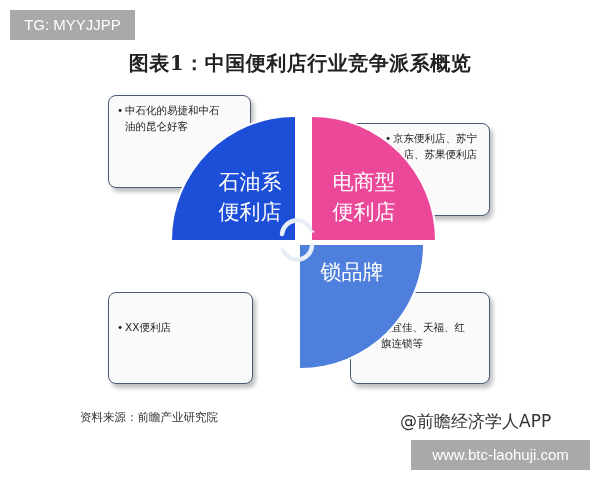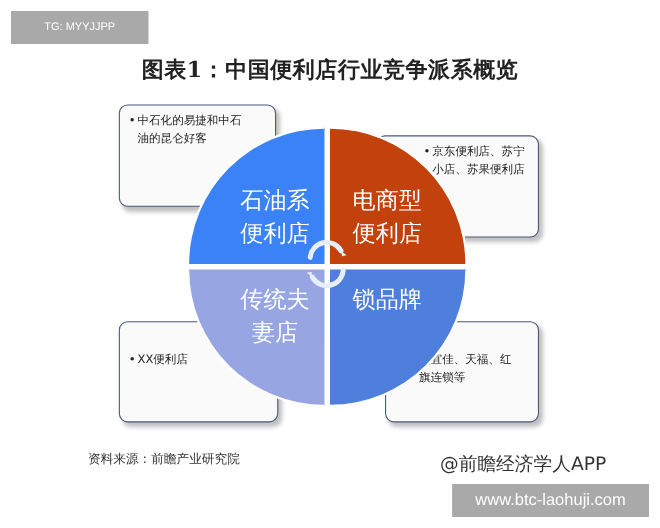--- a/index.html
+++ b/index.html
@@ -8,21 +8,21 @@
       background: #ffffff;
       font-family: "DejaVu Sans", "Liberation Sans", sans-serif;
     }
     .stage { position: relative; width: 600px; height: 480px; background: #fff; }
 
     .tag-badge {
       position: absolute; left: 10px; top: 10px;
       width: 125px; height: 30px;
       background: #a9a9a9; color: #ffffff;
       font-family: "Liberation Sans", sans-serif;
-      font-size: 10px; line-height: 30px; text-align: center;
+      font-size: 15px; line-height: 30px; text-align: center;
     }
 
     .title {
       position: absolute; left: 0; top: 50px; width: 600px;
       text-align: center;
       font-family: "DejaVu Serif", "Liberation Serif", serif;
       font-weight: bold; font-size: 20px; color: #222;
       letter-spacing: 0.5px;
     }
 
@@ -47,23 +47,23 @@
       position: absolute; left: 170px; top: 115px;
       width: 255px; height: 255px;
     }
     .quad {
       position: absolute; width: 125px; height: 125px; overflow: hidden;
     }
     .quad .q-text {
       position: absolute; color: #ffffff; font-size: 21px; line-height: 30px;
       text-align: center; width: 100px;
     }
-    .q-tl { left: 0; top: 0; border-top-left-radius: 125px; background: #3b82f6;
+    .q-tl { left: 0; top: 0; border-top-left-radius: 125px; background: #1d4ed8;
             border-top: 2px solid #fff; border-left: 2px solid #fff; }
-    .q-tr { left: 130px; top: 0; border-top-right-radius: 125px; background: #c2410c;
+    .q-tr { left: 142px; top: 0; border-top-right-radius: 125px; background: #ec4899;
             border-top: 2px solid #fff; border-right: 2px solid #fff; }
     .q-bl { left: 0; top: 130px; border-bottom-left-radius: 125px; background: #97a6e2;
             border-bottom: 2px solid #fff; border-left: 2px solid #fff; }
     .q-br { left: 130px; top: 130px; border-bottom-right-radius: 125px; background: #4f7fdd;
             border-bottom: 2px solid #fff; border-right: 2px solid #fff; }
 
     .q-tl .q-text { left: 28px; top: 50px; }
     .q-tr .q-text { left: 2px; top: 50px; }
     .q-bl .q-text { left: 28px; top: 12px; }
     .q-br .q-text { left: 2px; top: 12px; }
@@ -119,26 +119,20 @@
         <div>石油系</div>
         <div>便利店</div>
       </div>
     </div>
     <div class="quad q-tr">
       <div class="q-text">
         <div>电商型</div>
         <div>便利店</div>
       </div>
     </div>
-    <div class="quad q-bl">
-      <div class="q-text">
-        <div>传统夫</div>
-        <div>妻店</div>
-      </div>
-    </div>
     <div class="quad q-br">
       <div class="q-text">
         <div>锁品牌</div>
       </div>
     </div>
   </div>
 
   <svg class="cycle-icon" viewBox="0 0 42 56">
     <path d="M6 22 A15 15 0 0 1 34 16" fill="none" stroke="#e8eef8" stroke-width="4.5" stroke-linecap="round"></path>
     <path d="M34 16 L39 20 L35 21 Z" fill="#e8eef8"></path>

